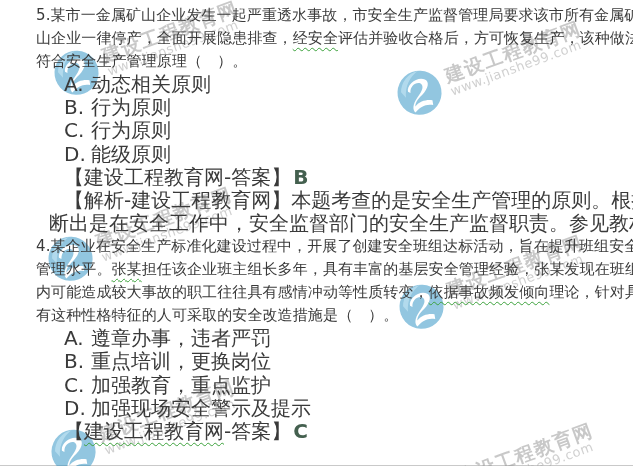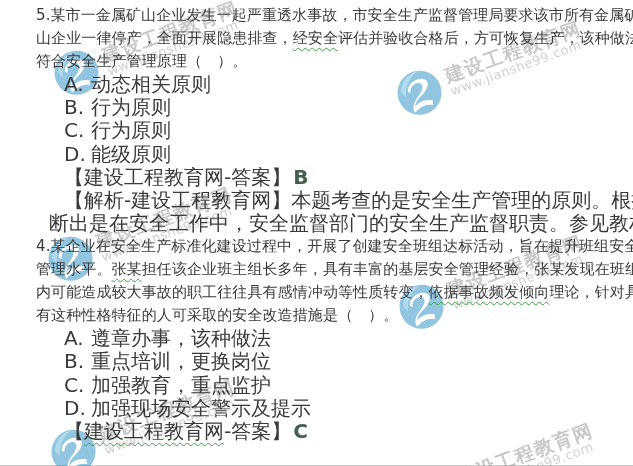--- a/index.html
+++ b/index.html
@@ -149,21 +149,21 @@
       <span>管理水平。</span><span class="wavy">张某</span><span>担任该企业班主组长多年，具有丰富的基层安全管理经验，张某发现在班组</span>
     </div>
     <div class="row stem">
       <span>内可能造成较大事故的职工往往具有感情冲动等性质转变，</span><span class="wavy">依据事故频发倾向</span><span>理论，针对具</span>
     </div>
     <div class="row stem">
       <span>有这种性格特征的人可采取的安全改造措施是（　）。</span>
     </div>
 
     <div class="row b16 ind33">
-      <span class="opt-letter">A.</span><span>遵章办事，该种做法</span>
+      <span class="opt-letter">A.</span><span>遵章办事，违者严罚</span>
     </div>
     <div class="row b16 ind33">
       <span class="opt-letter">B.</span><span>重点培训，更换岗位</span>
     </div>
     <div class="row b16 ind33">
       <span class="opt-letter">C.</span><span>加强教育，重点监护</span>
     </div>
     <div class="row b16 ind33">
       <span class="opt-letter">D.</span><span>加强现场安全警示及提示</span>
     </div>

